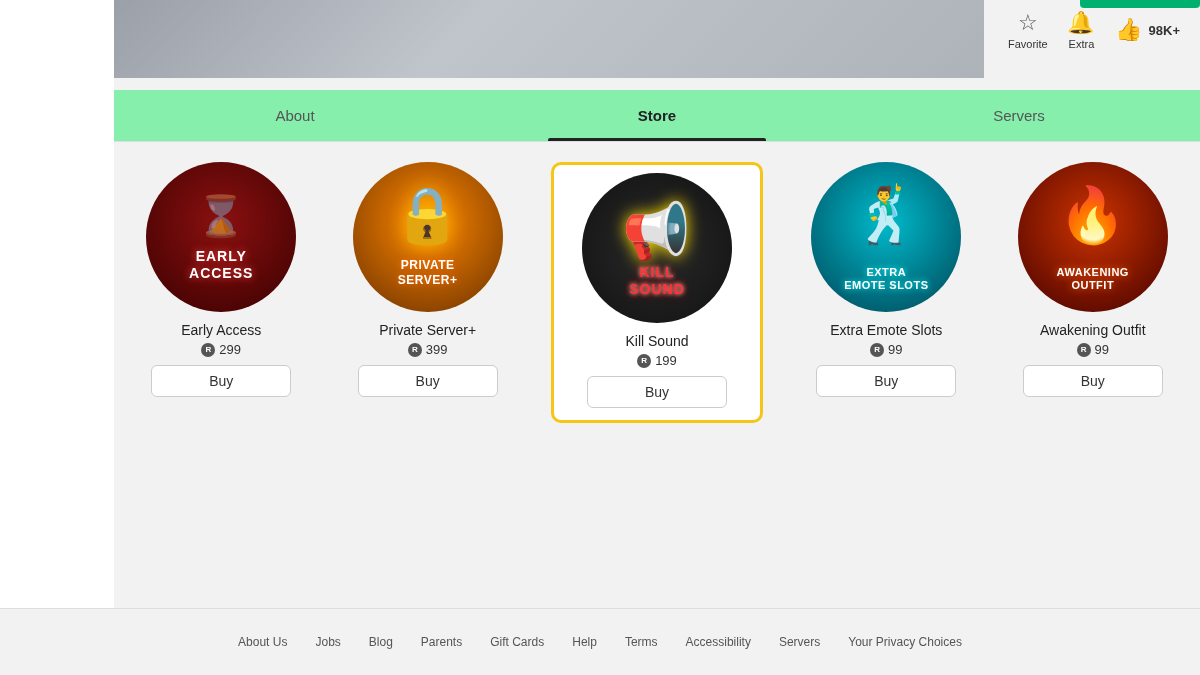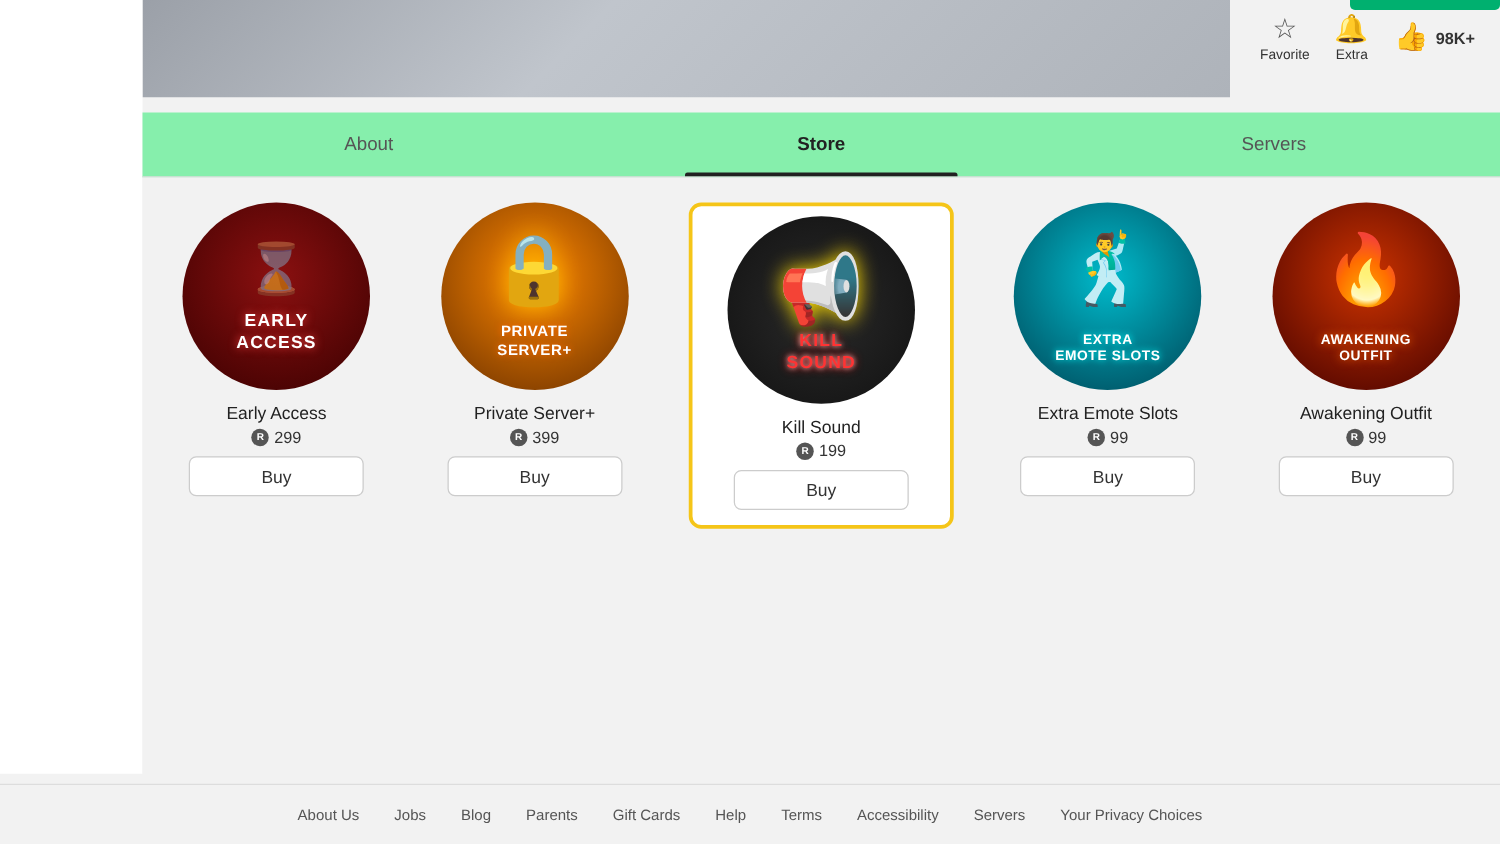--- a/index.html
+++ b/index.html
@@ -318,21 +318,21 @@
       cursor: pointer;
       text-align: center;
     }
 
     
     .footer {
       position: absolute;
       bottom: 0;
       left: 0;
       right: 0;
-      height: 48px;
+      height: 67px;
       background: #f2f2f2;
       border-top: 1px solid #ddd;
       display: flex;
       align-items: center;
       justify-content: center;
       gap: 28px;
       padding: 0 20px;
     }
 
     .footer-link {

